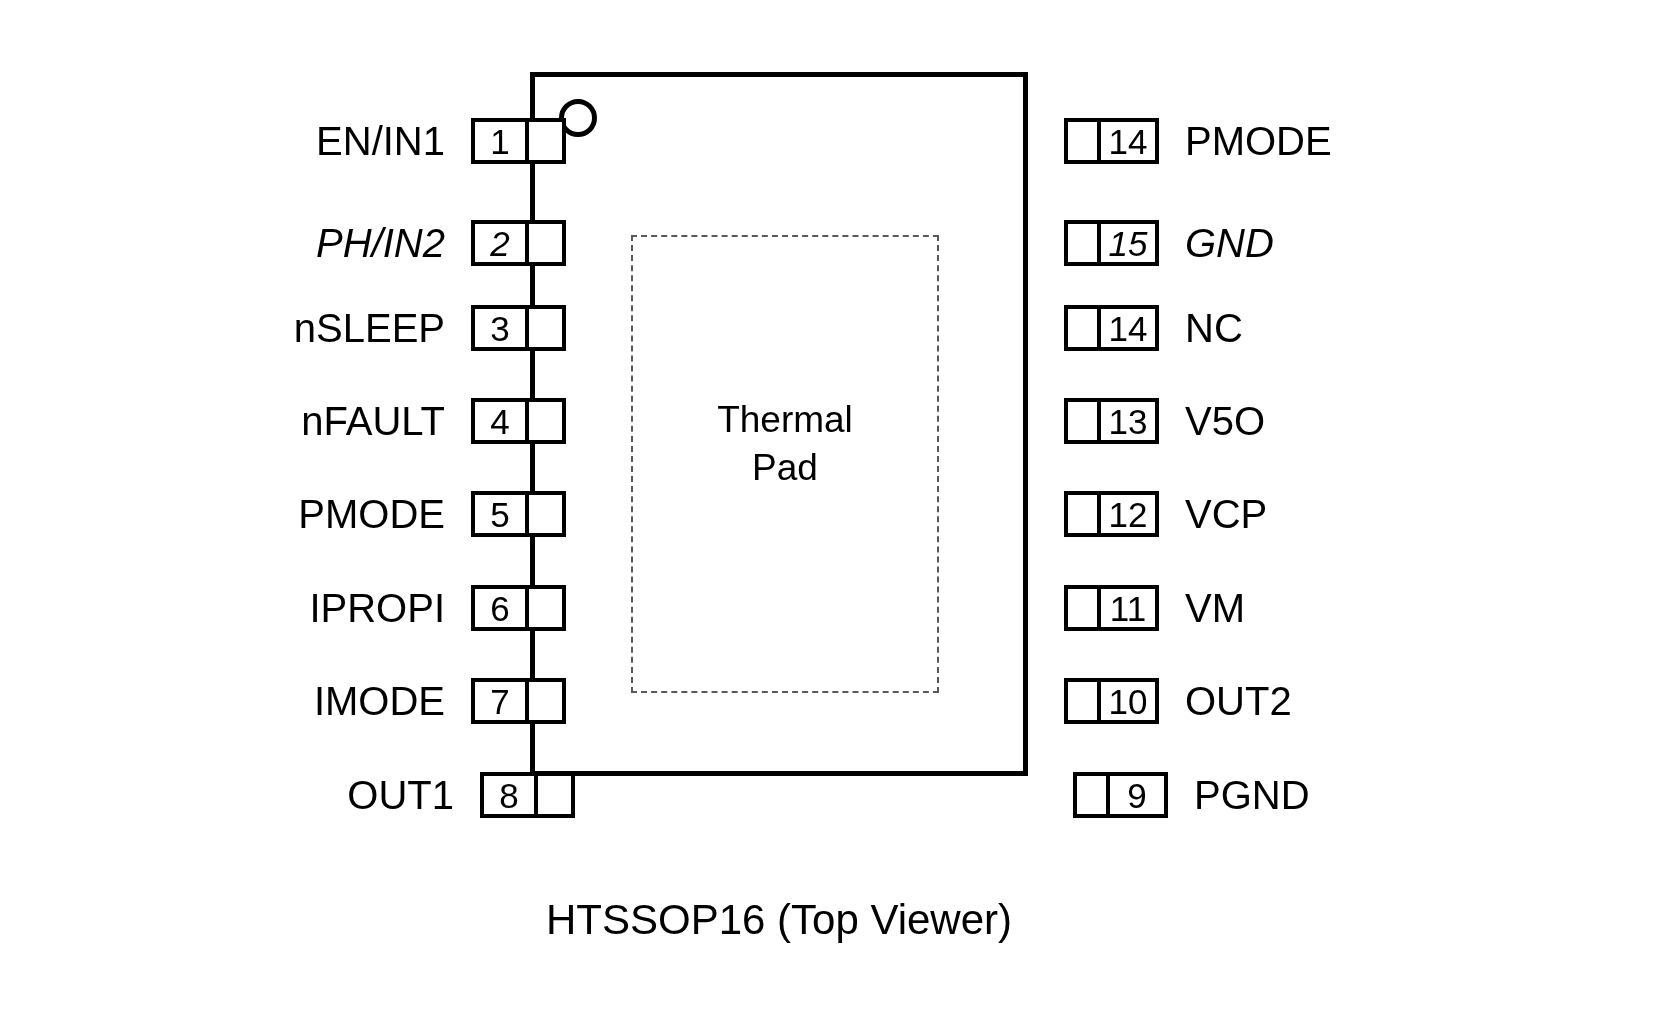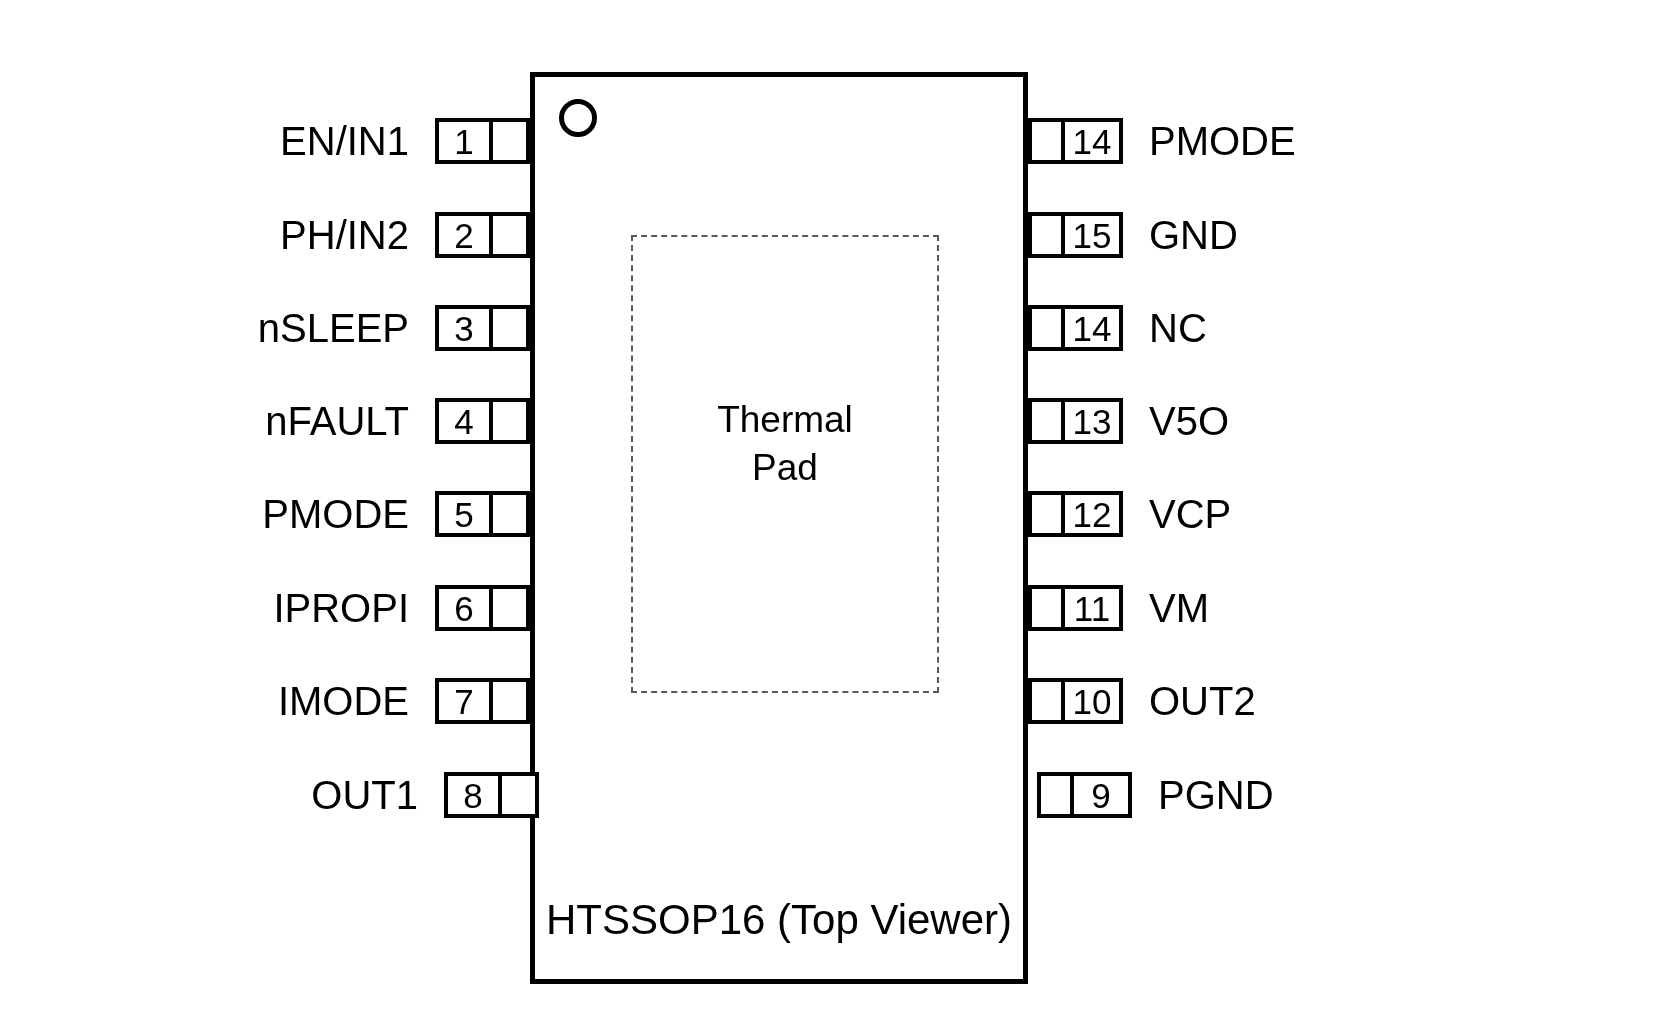--- a/index.html
+++ b/index.html
@@ -16,21 +16,21 @@
     background: #ffffff;
     overflow: hidden;
   }
 
   
   .ic-body {
     position: absolute;
     left: 530px;
     top: 72px;
     width: 498px;
-    height: 912px;
+    height: 704px;
     border: 5px solid #000000;
     box-sizing: border-box;
     background: #ffffff;
   }
 
   
   .pin1-dot {
     position: absolute;
     left: 24px;
     top: 22px;
@@ -62,26 +62,27 @@
     margin-top: -40px;
   }
 
   
   .pin-row {
     position: absolute;
     height: 46px;
     display: flex;
     align-items: center;
     gap: 26px;
+    margin-left: 36px;
   }
   .pin-row.left  { left: 0;      width: 530px; justify-content: flex-end; }
   .pin-row.right { left: 1028px; width: 626px; justify-content: flex-start; }
 
   .r0 { top: 118px; }
-  .r1 { top: 212px; }
+  .r1 { top: 220px; font-style: italic; }
   .r2 { top: 305px; }
   .r3 { top: 398px; }
   .r4 { top: 491px; }
   .r5 { top: 585px; }
   .r6 { top: 678px; }
   .r7 { top: 772px; padding-left: 9px; }
 
   .pin {
     width: 95px;
     height: 46px;

